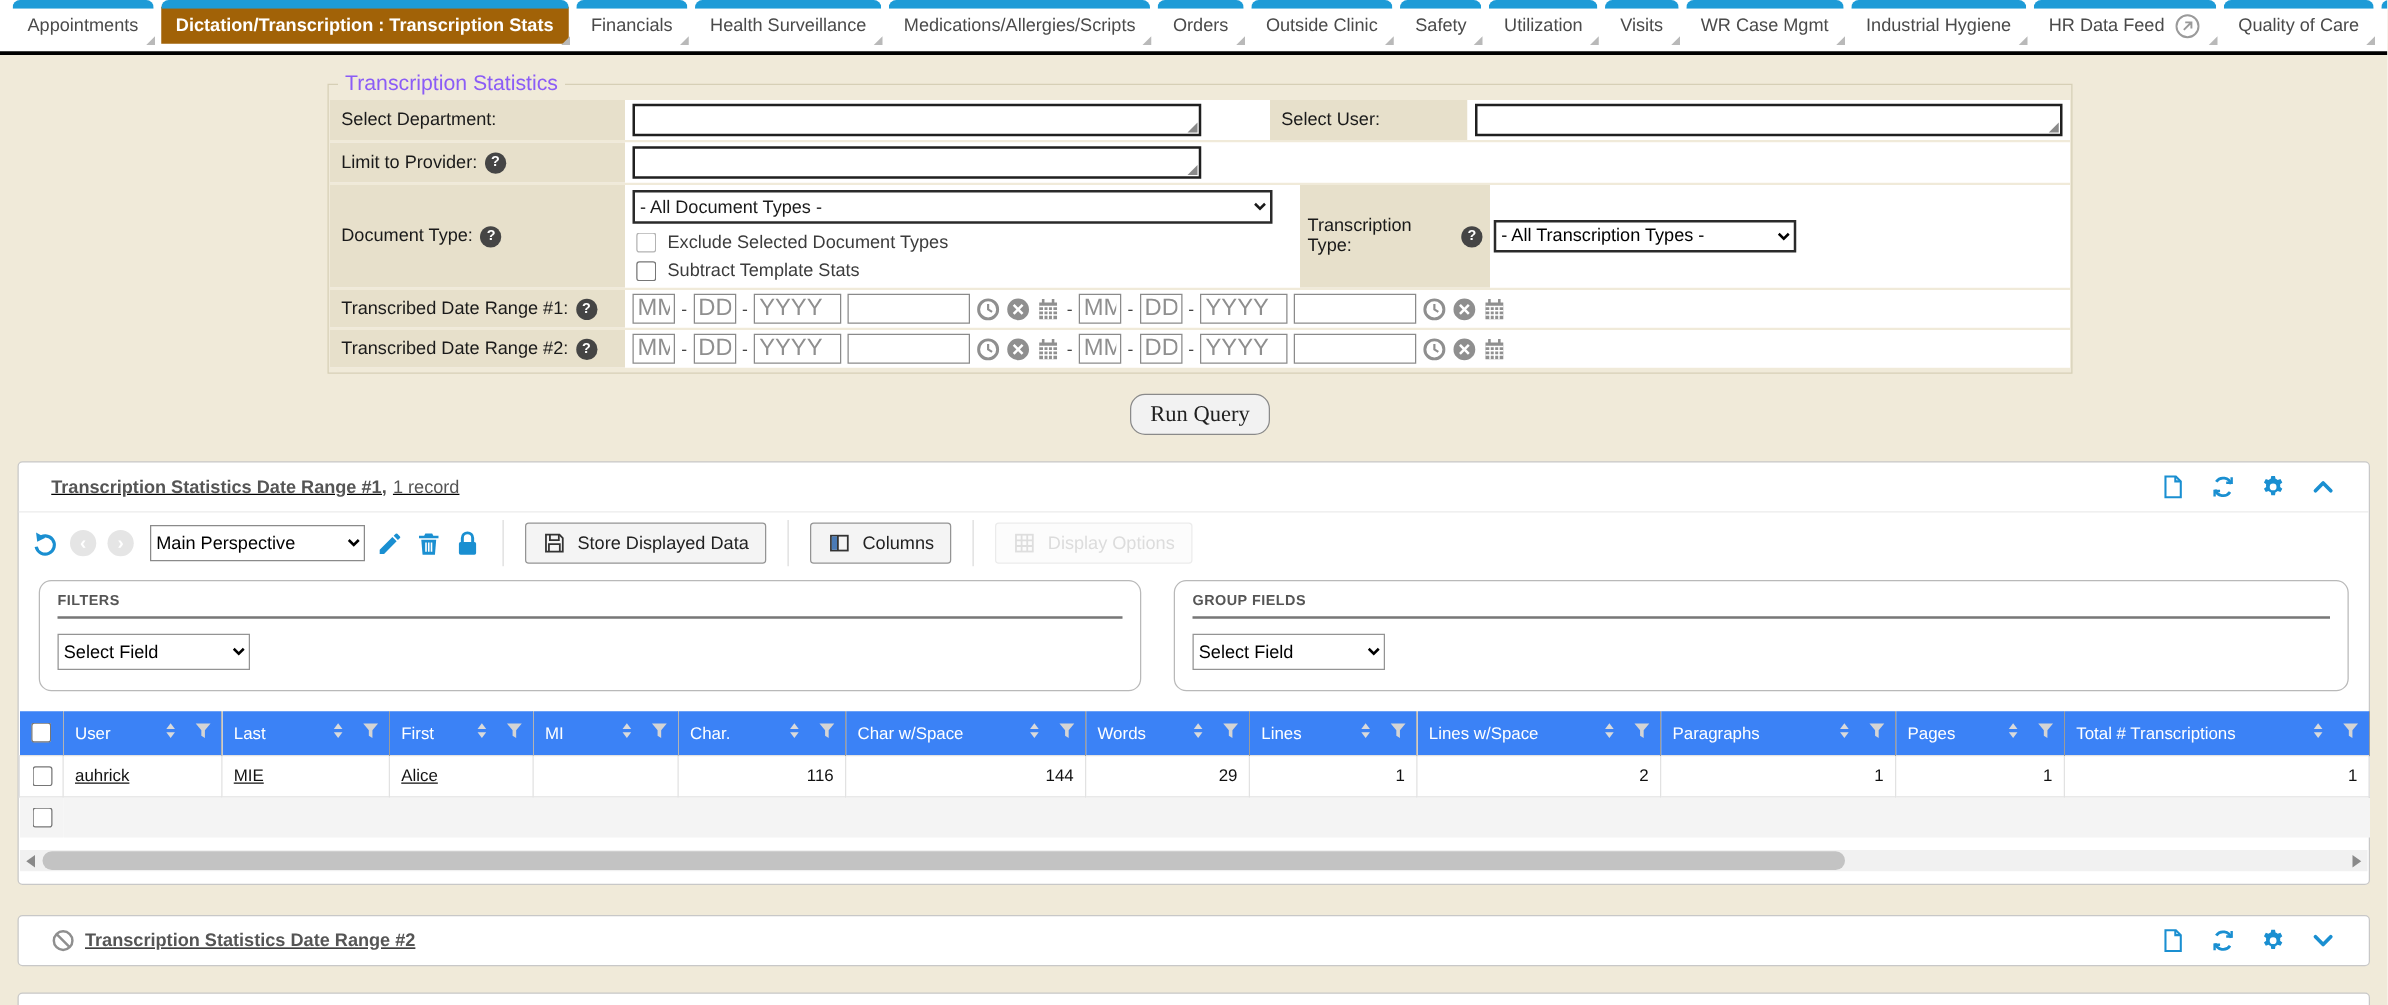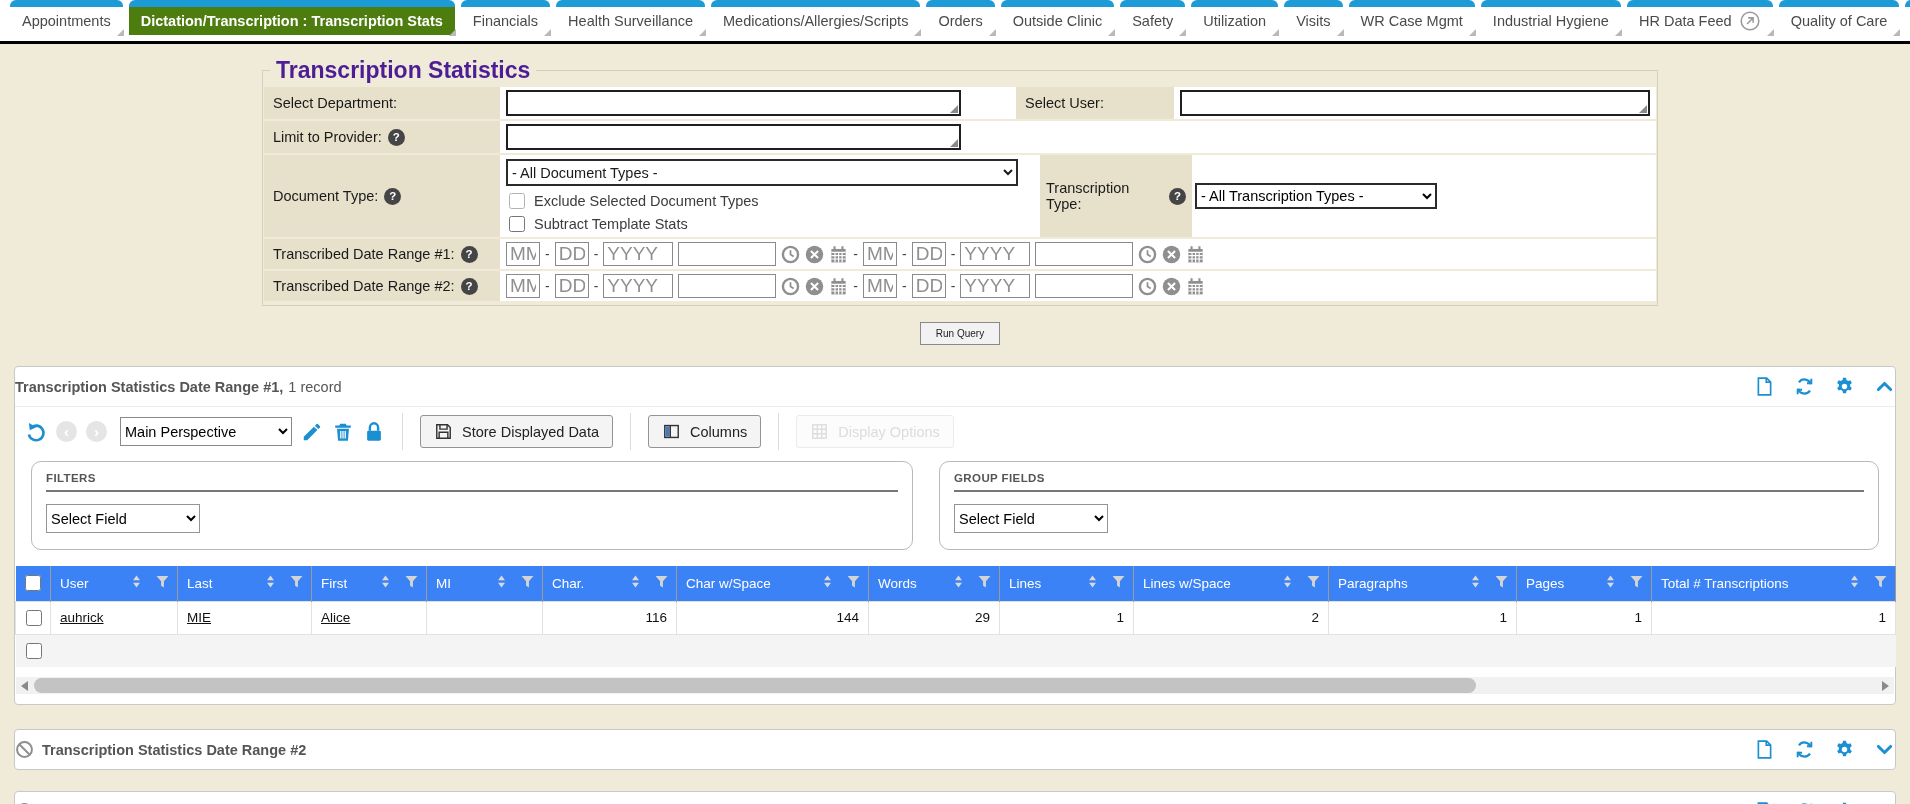--- a/index.html
+++ b/index.html
@@ -10,28 +10,28 @@
   
   .tabbar { background:#fff; border-bottom:3px solid #000000; height:44px;
             display:flex; gap:6px; padding:0 0 0 10px;
             white-space:nowrap; overflow:hidden; }
   .tab { flex:0 0 auto; height:35px; background:#fff; border-top:7px solid #1d9bd7;
          border-radius:6px 6px 0 0; display:flex; align-items:center; gap:7px;
          padding:0 12px; font-size:14.5px; color:#4a4a4a; position:relative; cursor:pointer; }
   .tab::after { content:""; position:absolute; right:-1px; bottom:-1px;
                 border-style:solid; border-width:0 0 7px 7px;
                 border-color:transparent transparent #b9b9b9 transparent; }
-  .tab.active { background:#4d7c0f; color:#fff; font-weight:bold; }
+  .tab.active { background:#a16207; color:#fff; font-weight:bold; }
   .tab .ext { display:inline-flex; width:22px; height:22px; }
   .tab .ext svg { width:22px; height:22px; }
 
   
   .form-wrap { margin:13px 0 0 262px; width:1396px; }
   .form-card { border:1px solid #d6cfb6; padding:3px 1px 2px 1px; margin:0; }
-  .form-card legend { color:#4c1d95; font-weight:bold; font-size:23px; padding:0 6px; margin-left:6px; }
+  .form-card legend { color:#8b5cf6; font-weight:normal; font-size:17px; padding:0 6px; margin-left:6px; }
   .frow { display:flex; margin:0 0 2px 0; background:#fff; align-items:stretch; }
   .flabel { flex:0 0 236px; background:#e7e0cb; padding:6px 9px; font-size:14.5px;
             color:#1a1a1a; display:flex; align-items:center; gap:6px; }
   .fvalue { background:#fff; padding:3px 6px; display:flex; align-items:center; gap:5px; }
   .fvalue.grow { flex:1; }
   .fvalue.dept { flex:0 0 516px; }
   .flabel.user { flex:0 0 158px; }
   .bigtxt { height:26px; border:2px solid #1f1f1f; background:#fff; font-size:14px;
             padding:2px 4px; resize:none; overflow:hidden; font-family:"Liberation Sans",sans-serif; }
   .gripwrap { position:relative; display:inline-flex; }
@@ -53,28 +53,28 @@
   .help { width:17px; height:17px; border-radius:50%; background:#454545; color:#fff; flex:0 0 17px;
           font-size:11.5px; font-weight:bold; display:inline-flex; align-items:center; justify-content:center; }
   .dfield { height:24px; border:1px solid #8a8a8a; font-size:19px; color:#333; padding:1px 3px;
             font-family:"Liberation Sans",sans-serif; }
   .dfield::placeholder { color:#8f8f8f; opacity:1; }
   .w33 { width:34px; } .w52 { width:70px; } .w98 { width:98px; }
   .dsep { color:#444; font-size:14px; }
   .gico { width:19px; height:19px; display:inline-flex; cursor:pointer; }
   .gico svg { width:19px; height:19px; }
   .runrow { margin:16px 0 0 262px; width:1396px; text-align:center; }
-  .runbtn { background:#f2f2f2; border:1px solid #8a8a8a; border-radius:0; padding:5px 15px;
-            font-size:10px; color:#222; font-family:Liberation Sans, sans-serif; cursor:pointer; }
+  .runbtn { background:#f2f2f2; border:1px solid #8a8a8a; border-radius:12px; padding:5px 15px;
+            font-size:18px; color:#222; font-family:Liberation Serif, serif; cursor:pointer; }
 
   
   .panel { background:#fff; border:1px solid #c8c8c8; border-radius:4px; margin:0 14px; }
   .p1 { margin-top:21px; }
   .p2 { margin-top:24px; } .p3 { margin-top:21px; }
-  .phead { display:flex; align-items:center; padding:9px 0; }
+  .phead { display:flex; align-items:center; padding:9px 26px;text-decoration:underline; }
   .ptitle { font-weight:bold; color:#555; font-size:14.5px; display:flex; align-items:center; gap:8px; }
   .pcount { color:#555; font-weight:normal; font-size:14.5px; margin-left:5px; }
   .picons { margin-left:auto; display:flex; gap:19px; align-items:center; }
   .picons .ic { width:21px; height:21px; display:inline-flex; cursor:pointer; }
   .picons .ic svg { width:21px; height:21px; }
   .noent { width:19px; height:19px; display:inline-flex; }
   .noent svg { width:19px; height:19px; }
 
   .toolbar { display:flex; align-items:center; padding:8px 10px; gap:9px; border-top:1px solid #ececec; }
   .tb-ic { width:22px; height:22px; display:inline-flex; cursor:pointer; }

